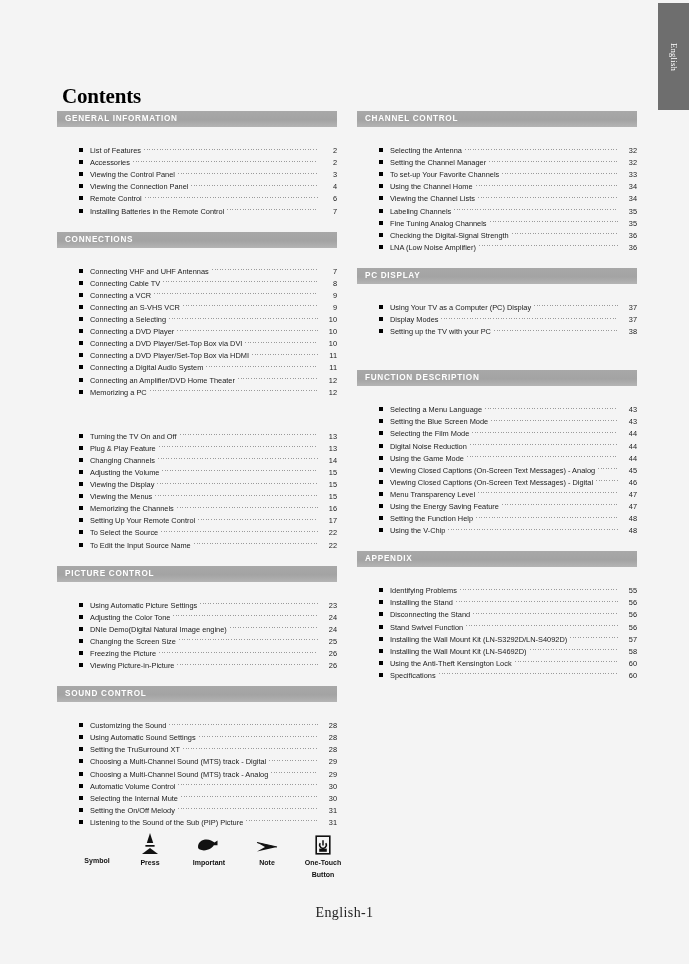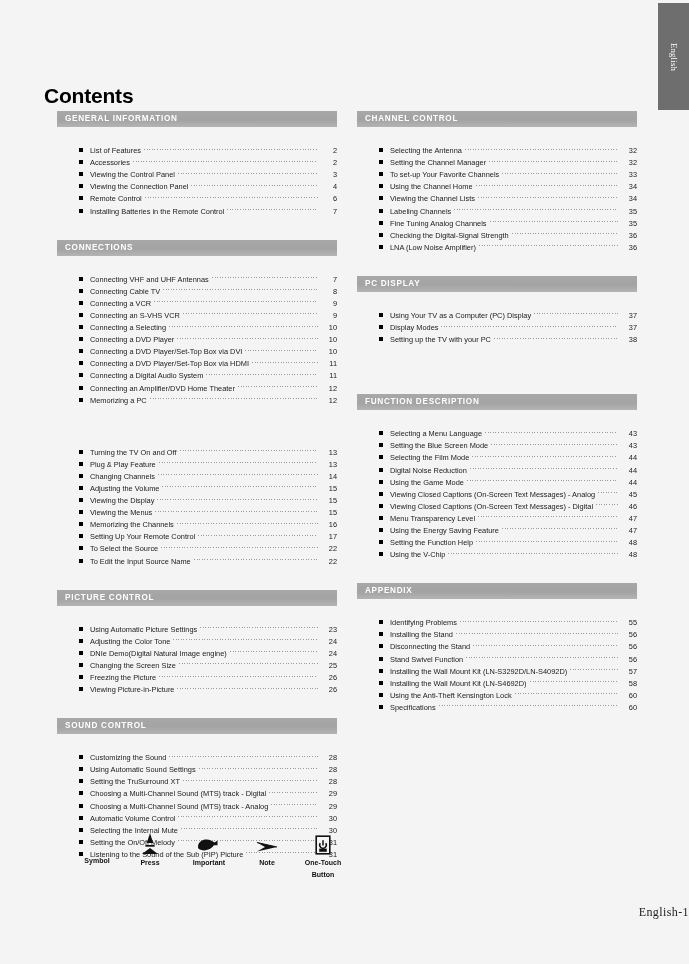--- a/index.html
+++ b/index.html
@@ -41,45 +41,46 @@
   .page {
     position: absolute;
     left: 0;
     top: 0;
     width: 689px;
     height: 964px;
   }
 
   .page-title {
     position: absolute;
-    left: 44px;
+    left: 62px;
     top: 84px;
     font-size: 21px;
     font-weight: bold;
     color: #000000;
     letter-spacing: -0.2px;
+    font-family: Liberation Serif, serif;
   }
 
   
   .columns {
     position: absolute;
     left: 0;
     top: 111px;
     width: 689px;
   }
   .col {
     position: absolute;
     top: 0;
     width: 280px;
   }
   .col-left  { left: 57px; }
   .col-right { left: 357px; }
 
   
-  .section { margin-bottom: 12px; }
+  .section { margin-bottom: 4px; }
 
   .section-header {
     background: linear-gradient(to bottom, #a8a8a8 0%, #a3a3a3 55%, #b4b4b4 100%);
     height: 16px;
     line-height: 16px;
     padding-left: 8px;
     color: #ffffff;
     font-size: 8.2px;
     font-weight: bold;
     letter-spacing: 0.7px;
@@ -176,23 +177,23 @@
   .legend-touch   { left: 226px; top: 0px; }
 
   .legend-symbol .legend-caption { margin-top: 0; }
 
   
   .footer {
     position: absolute;
     left: 0;
     top: 905px;
     width: 689px;
-    text-align: right;
+    text-align: center;
     font-family: "Liberation Serif", serif;
-    font-size: 12px;
+    font-size: 14px;
     color: #222222;
     letter-spacing: 0.4px;
   }
 </style>
 </head>
 <body>
 
 <div class="page">
 
   <div class="lang-tab">

